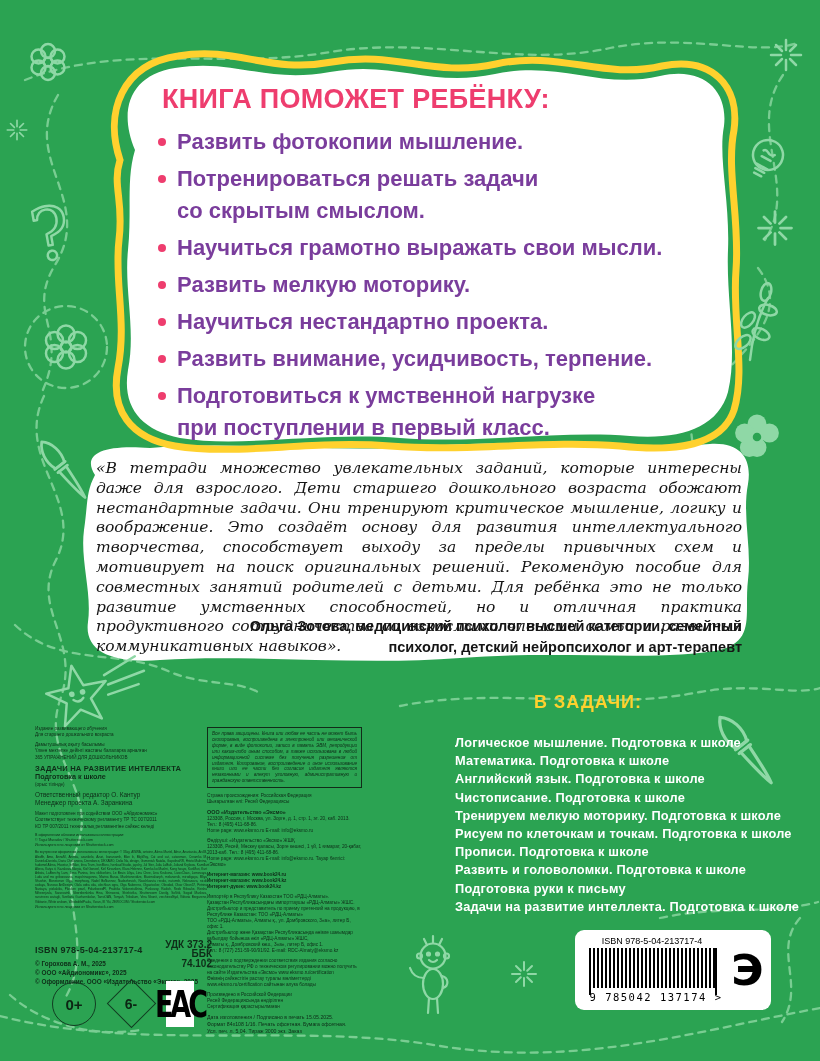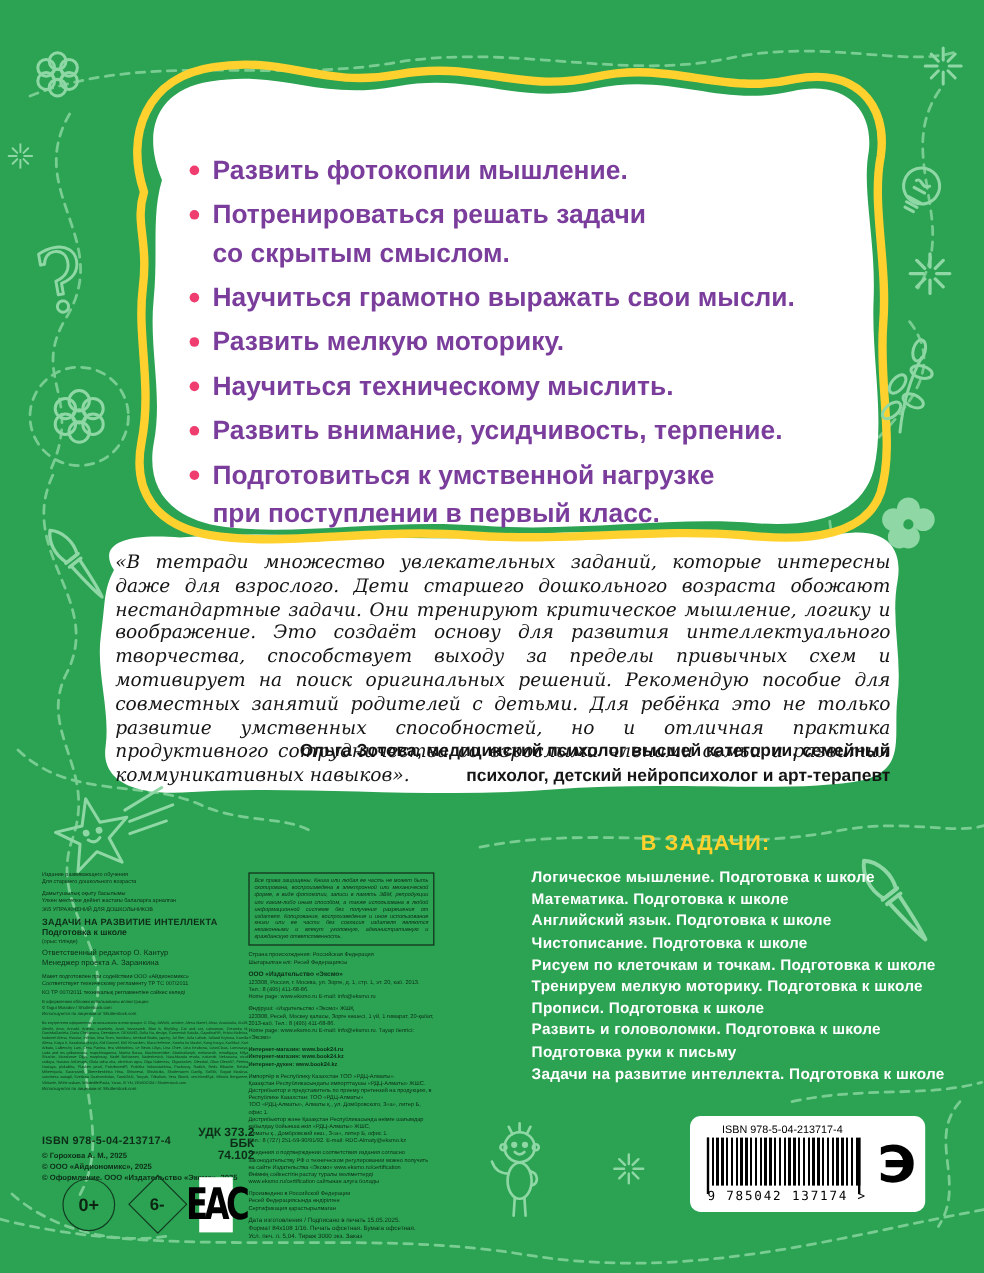--- a/index.html
+++ b/index.html
@@ -16,21 +16,21 @@
   .promo-dot{position:absolute;left:0;top:12px;width:8px;height:8px;border-radius:50%;background:#ee3d6e;}
 
   
   .quote-text{left:96px;top:459px;width:646px;font-family:"DejaVu Serif",serif;font-style:italic;font-weight:normal;
     font-size:15.5px;line-height:19.8px;color:#151515;text-align:justify;}
   .quote-attrib{left:180px;top:616px;width:562px;text-align:right;font-weight:bold;font-size:14.5px;
     line-height:21px;color:#151515;}
 
   
   .series-title{left:534px;top:692px;font-size:18px;font-weight:bold;color:#ffd12e;letter-spacing:1px;}
-  .series-list{left:443px;top:722px;width:360px;list-style:none;margin:0;padding:0;}
+  .series-list{left:443px;top:722px;width:360px;list-style:none;margin:12px;padding:0;}
   .series-list li{font-size:12.8px;font-weight:bold;color:#ffffff;line-height:18.2px;letter-spacing:.2px;}
 
   
   .imp-left{left:35px;top:726px;width:172px;color:#0e2d18;}
   .imp-left .t{font-size:4.6px;line-height:6.4px;white-space:pre-line;}
   .imp-left .gap{height:3px;}
   .imp-title{font-size:7.6px;font-weight:bold;line-height:9px;letter-spacing:.2px;}
   .imp-sub{font-size:7.2px;font-weight:bold;line-height:8.6px;}
   .imp-ed{font-size:6.4px;line-height:8.4px;white-space:pre-line;}
   .credits{font-size:3.1px;line-height:4.1px;text-align:justify;color:#0e2d18;}
@@ -178,43 +178,44 @@
         <ellipse cx="0" cy="6" rx="10" ry="15"></ellipse>
         <path d="M -9,0 C -16,0 -21,-4 -23,-10 M 9,-2 C 16,0 16,8 10,10"></path>
         <path d="M -4,20 L -5,35 M 4,20 L 5,35"></path>
       </g>
       <g transform="translate(524,974) scale(0.8)">
         <path d="M 0,-15 L 0,-5 M 0,5 L 0,15 M -15,0 L -5,0 M 5,0 L 15,0 M -10,-10 L -4,-4 M 4,4 L 10,10 M -10,10 L -4,4 M 4,-4 L 10,-10"></path>
       </g>
     </g>
   </svg>
 
+  <div class="layer promo-title">КНИГА ПОМОЖЕТ РЕБЁНКУ:</div>
   <ul class="layer promo-list">
     <li><span class="promo-dot"></span><span>Развить фотокопии мышление.</span></li>
     <li><span class="promo-dot"></span><span>Потренироваться решать задачи
 со скрытым смыслом.</span></li>
     <li><span class="promo-dot"></span><span>Научиться грамотно выражать свои мысли.</span></li>
     <li><span class="promo-dot"></span><span>Развить мелкую моторику.</span></li>
-    <li><span class="promo-dot"></span><span>Научиться техническому мыслить.</span></li>
+    <li><span class="promo-dot"></span><span>Научиться нестандартно проекта.</span></li>
     <li><span class="promo-dot"></span><span>Развить внимание, усидчивость, терпение.</span></li>
     <li><span class="promo-dot"></span><span>Подготовиться к умственной нагрузке
 при поступлении в первый класс.</span></li>
   </ul>
 
   <div class="layer quote-text">«В тетради множество увлекательных заданий, которые интересны даже для взрослого. Дети старшего дошкольного возраста обожают нестандартные задачи. Они тренируют критическое мышление, логику и воображение. Это создаёт основу для развития интеллектуального творчества, способствует выходу за пределы привычных схем и мотивирует на поиск оригинальных решений. Рекомендую пособие для совместных занятий родителей с детьми. Для ребёнка это не только развитие умственных способностей, но и отличная практика продуктивного сотрудничества со взрослыми членами семьи и развития коммуникативных навыков».</div>
   <div class="layer quote-attrib">Ольга Зотова, медицинский психолог высшей категории, семейный психолог, детский нейропсихолог и арт-терапевт</div>
 
   <div class="layer series-title">В ЗАДАЧИ:</div>
   <ul class="layer series-list">
     <li>Логическое мышление. Подготовка к школе</li>
     <li>Математика. Подготовка к школе</li>
     <li>Английский язык. Подготовка к школе</li>
     <li>Чистописание. Подготовка к школе</li>
+    <li>Тренируем мелкую моторику. Подготовка к школе</li>
     <li>Рисуем по клеточкам и точкам. Подготовка к школе</li>
-    <li>Тренируем мелкую моторику. Подготовка к школе</li>
     <li>Прописи. Подготовка к школе</li>
     <li>Развить и головоломки. Подготовка к школе</li>
     <li>Подготовка руки к письму</li>
     <li>Задачи на развитие интеллекта. Подготовка к школе</li>
   </ul>
 
   <div class="layer imp-left">
     <div class="t">Издание развивающего обучения
 Для старшего дошкольного возраста</div>
     <div class="gap"></div>

